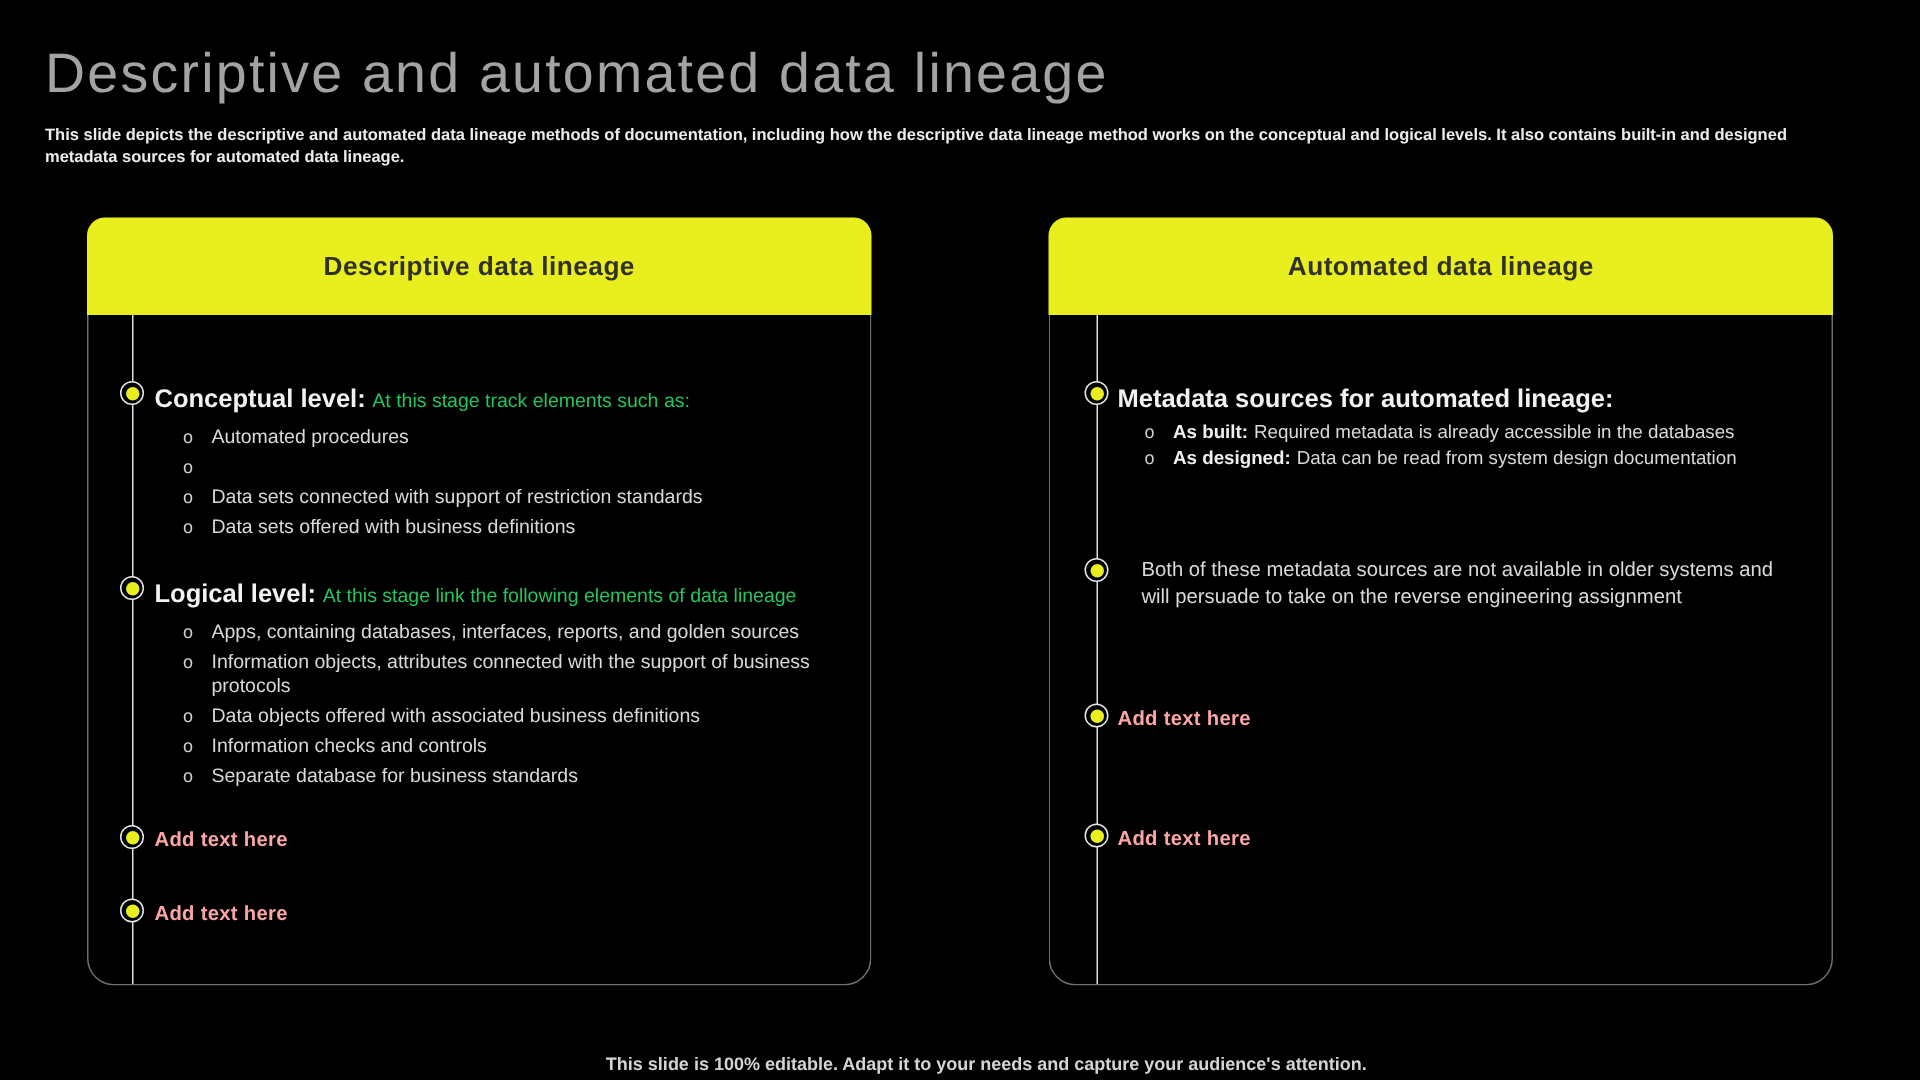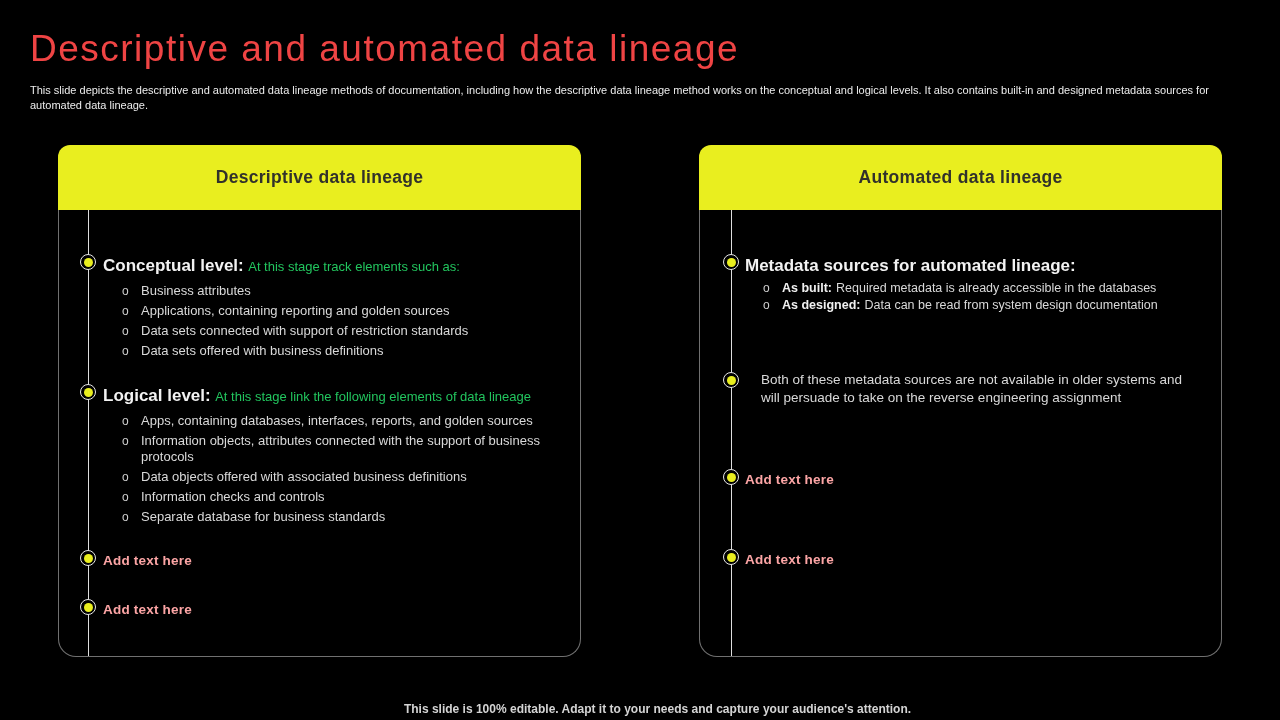--- a/index.html
+++ b/index.html
@@ -10,25 +10,25 @@
     color:#d9d9d9;
     overflow:hidden;
     position:relative;
   }
   .slide { position:absolute; inset:0; background:#000; }
 
   
   .title {
     position:absolute; top:28px; left:30px;
     font-size:37px; font-weight:400; letter-spacing:1.5px;
-    color:#ef4444; white-space:nowrap;
+    color:#a3a3a3; white-space:nowrap;
   }
   .desc {
     position:absolute; top:83px; left:30px; width:1212px;
-    font-size:11px; font-weight:400; line-height:1.35; color:#ececec;
+    font-size:11px; font-weight:700; line-height:1.35; color:#ececec;
   }
 
   
   .panel { position:absolute; top:145px; width:523px; height:512px; }
   .panel.left  { left:58px; }
   .panel.right { left:699px; }
 
   .panel-header {
     position:absolute; top:0; left:0; right:0; height:65px;
     background:#e9ee1f;
@@ -105,25 +105,24 @@
 
       <div class="bullet-ring" style="top:44px">
           <span class="bullet-dot"></span>
         </div>
       <div class="section" style="top:46px">
         <span class="lead">Conceptual level:</span>
         <span class="lead-rest">At this stage track elements such as:</span>
         <ul class="sub-list">
           <li>
               <span class="sub-marker">o</span>
-              <span>Business attributes</span>
-            </li>
-          <li>
-              <span class="sub-marker">o</span>
-              <span>Applications, containing reporting and golden sources</span>
+              <span>Automated procedures</span>
+            </li>
+          <li>
+              <span class="sub-marker">o</span>
             </li>
           <li>
               <span class="sub-marker">o</span>
               <span>Data sets connected with support of restriction standards</span>
             </li>
           <li>
               <span class="sub-marker">o</span>
               <span>Data sets offered with business definitions</span>
             </li>
         </ul>

